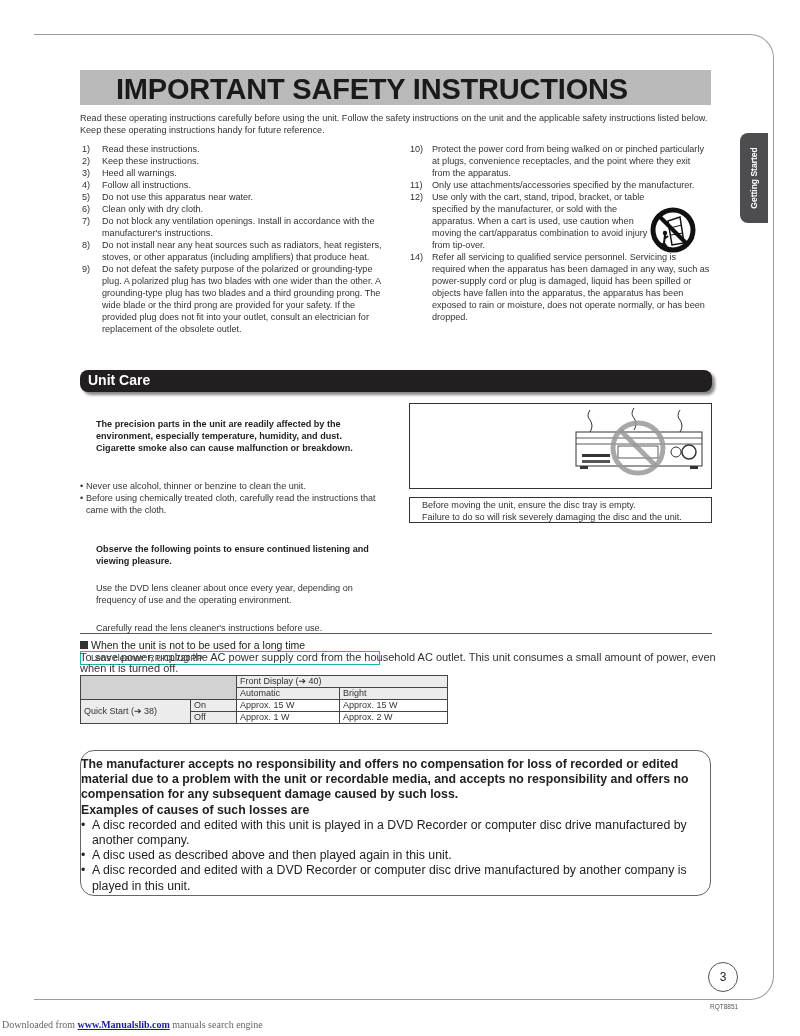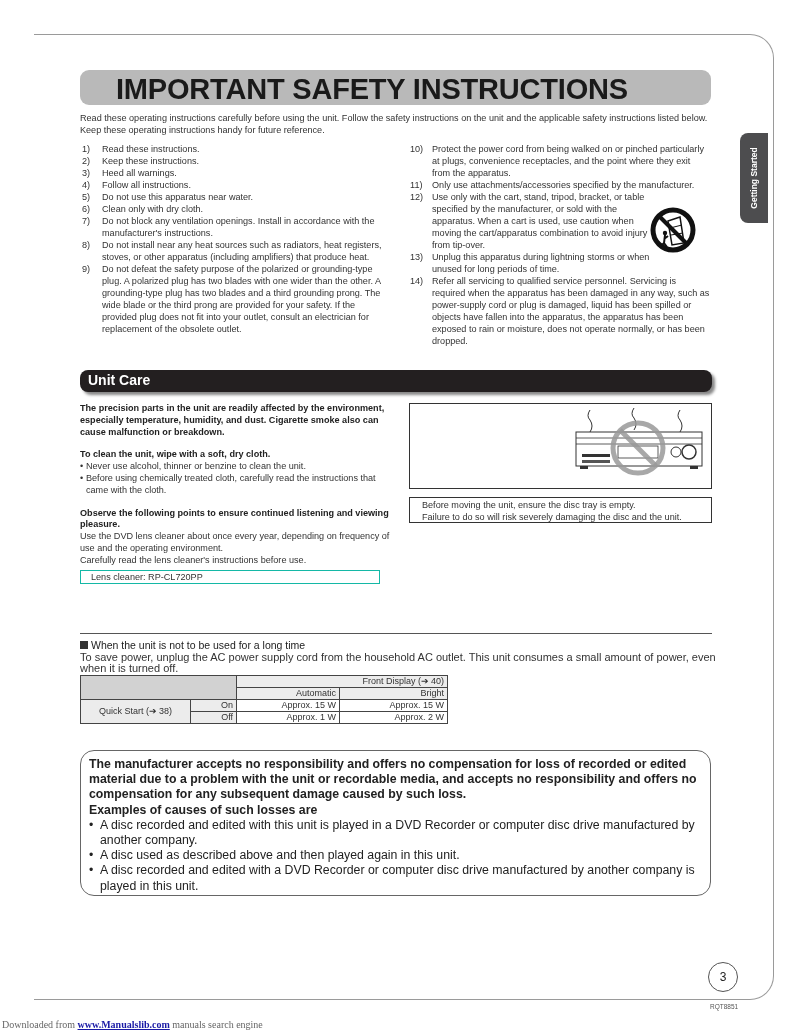--- a/index.html
+++ b/index.html
@@ -8,21 +8,20 @@
 
   .page-frame {
     position: absolute; left: 34px; top: 34px; width: 740px; height: 966px;
     border-top: 1.5px solid #9a9a9a; border-right: 1.5px solid #9a9a9a; border-bottom: 1.5px solid #9a9a9a;
     border-top-right-radius: 24px; border-bottom-right-radius: 24px;
   }
 
   .title-bar {
     position: absolute; left: 80px; top: 70px; width: 631px; height: 35px;
     background: #b9b9b9;
-    border-radius: 9px;
   }
   .title-bar h1 {
     position: absolute; left: 36px; top: 3px;
     font-size: 29px; font-weight: bold; color: #1a1a1a; letter-spacing: -0.2px;
     font-family: "Liberation Sans", sans-serif;
   }
 
   .intro {
     position: absolute; left: 80px; top: 112px; width: 640px;
     font-size: 9.1px; line-height: 12px; color: #333;
@@ -53,21 +52,21 @@
     background: #231f20; border-radius: 8px 8px 8px 8px;
     box-shadow: 3px 3px 3px #888;
     padding-left: 7px;
   }
   .section-header span {
     position: absolute; left: 8px; top: 2px; color: #fff; font-weight: bold; font-size: 14px;
   }
 
   .uc-left { position: absolute; left: 80px; top: 403px; width: 310px; font-size: 9.1px; line-height: 11.8px; color: #333; }
   .uc-left .b { font-weight: bold; color: #222; }
-  .uc-left p { margin: 0; }
+  .uc-left p { margin: 16px; }
   .uc-left .gap { height: 11px; }
   .bullet { display: flex; }
   .bullet .dot { width: 6px; flex: none; }
 
   .lens-box {
     margin-top: 3px; border: 1px solid #14b8a6; width: 300px; padding: 0 0 8px 10px; height: 14px; line-height: 12px;
   }
 
   .heat-box {
     position: absolute; left: 409px; top: 403px; width: 303px; height: 86px;
@@ -85,27 +84,27 @@
   .divider { position: absolute; left: 80px; top: 633px; width: 632px; height: 0; border-top: 1.5px solid #555; }
 
   .longtime { position: absolute; left: 80px; top: 639px; width: 640px; }
   .longtime .hd { font-size: 10.5px; color: #222; line-height: 13px; }
   .longtime .hd .sq { display: inline-block; width: 8px; height: 8px; background: #333; margin-right: 3px; vertical-align: 0px; }
   .longtime .body { font-size: 11px; line-height: 11px; color: #333; }
 
   table.power {
     position: absolute; left: 80px; top: 675px; border-collapse: collapse; font-size: 9px; color: #333;
   }
-  table.power td { border: 1px solid #444; height: 12px; padding: 0 3px; text-align: right; line-height: 11px; }
+  table.power td { border: 1px solid #444; height: 12px; padding: 0 3px; text-align: left; line-height: 11px; }
   table.power .shade { background: #d2d2d2; }
   table.power .light { background: #ececec; }
 
   .notice {
     position: absolute; left: 80px; top: 750px; width: 631px; height: 146px;
-    border: 1.5px solid #666; border-radius: 14px; padding: 6px 8px;
+    border: 1.5px solid #666; border-radius: 14px; padding: 6px 0;
     font-size: 12.3px; line-height: 15.2px; color: #222;
   }
   .notice .b { font-weight: bold; }
   .notice .bullet .dot { width: 11px; }
 
   .page-num {
     position: absolute; left: 708px; top: 962px; width: 30px; height: 30px;
     border: 1px solid #555; border-radius: 50%; text-align: center; line-height: 28px; font-size: 12px; color: #222;
   }
   .docid { position: absolute; left: 710px; top: 1003px; font-size: 6.5px; color: #555; }
@@ -168,24 +167,20 @@
       <span class="num">10)</span>
       <span>Protect the power cord from being walked on or pinched particularly at plugs, convenience receptacles, and the point where they exit from the apparatus.</span>
     </li>
   <li>
       <span class="num">11)</span>
       <span>Only use attachments/accessories specified by the manufacturer.</span>
     </li>
   <li class="li12">
       <span class="num">12)</span>
       <span class="txt">Use only with the cart, stand, tripod, bracket, or table specified by the manufacturer, or sold with the apparatus. When a cart is used, use caution when moving the cart/apparatus combination to avoid injury from tip-over.</span>
-    </li>
-  <li>
-      <span class="num">13)</span>
-      <span style="width:230px">Unplug this apparatus during lightning storms or when unused for long periods of time.</span>
     </li>
   <li>
       <span class="num">14)</span>
       <span>Refer all servicing to qualified service personnel. Servicing is required when the apparatus has been damaged in any way, such as power-supply cord or plug is damaged, liquid has been spilled or objects have fallen into the apparatus, the apparatus has been exposed to rain or moisture, does not operate normally, or has been dropped.</span>
     </li>
 </ul>
 
 <svg class="cart-icon" viewBox="0 0 46 52">
   <circle cx="23" cy="27" r="20" fill="none" stroke="#111" stroke-width="5"></circle>
   <line x1="9" y1="13" x2="37" y2="41" stroke="#111" stroke-width="4"></line>
@@ -200,21 +195,20 @@
   <span>Getting Started</span>
 </div>
 
 <div class="section-header">
   <span>Unit Care</span>
 </div>
 
 <div class="uc-left">
   <p class="b">The precision parts in the unit are readily affected by the environment, especially temperature, humidity, and dust. Cigarette smoke also can cause malfunction or breakdown.</p>
   <div class="gap"></div>
-  <p class="b">To clean the unit, wipe with a soft, dry cloth.</p>
   <div class="bullet">
       <span class="dot">•</span>
       <span>Never use alcohol, thinner or benzine to clean the unit.</span>
     </div>
   <div class="bullet">
       <span class="dot">•</span>
       <span>Before using chemically treated cloth, carefully read the instructions that came with the cloth.</span>
     </div>
   <div class="gap"></div>
   <p class="b">Observe the following points to ensure continued listening and viewing pleasure.</p>
@@ -259,21 +253,21 @@
   <tbody>
       <tr>
     <td class="shade" rowspan="2" colspan="2" style="width:156px"></td>
     <td class="light" colspan="2">Front Display (➔ 40)</td>
   </tr>
   <tr>
     <td class="light" style="width:103px">Automatic</td>
     <td class="light" style="width:108px">Bright</td>
   </tr>
   <tr>
-    <td class="light" rowspan="2" style="width:110px;text-align:center">Quick Start (➔ 38)</td>
+    <td class="light" rowspan="2" style="width:110px;text-align:left">Quick Start (➔ 38)</td>
     <td class="light" style="width:46px">On</td>
     <td>Approx. 15 W</td>
     <td>Approx. 15 W</td>
   </tr>
   <tr>
     <td class="light">Off</td>
     <td>Approx. 1 W</td>
     <td>Approx. 2 W</td>
   </tr>
 </tbody>

